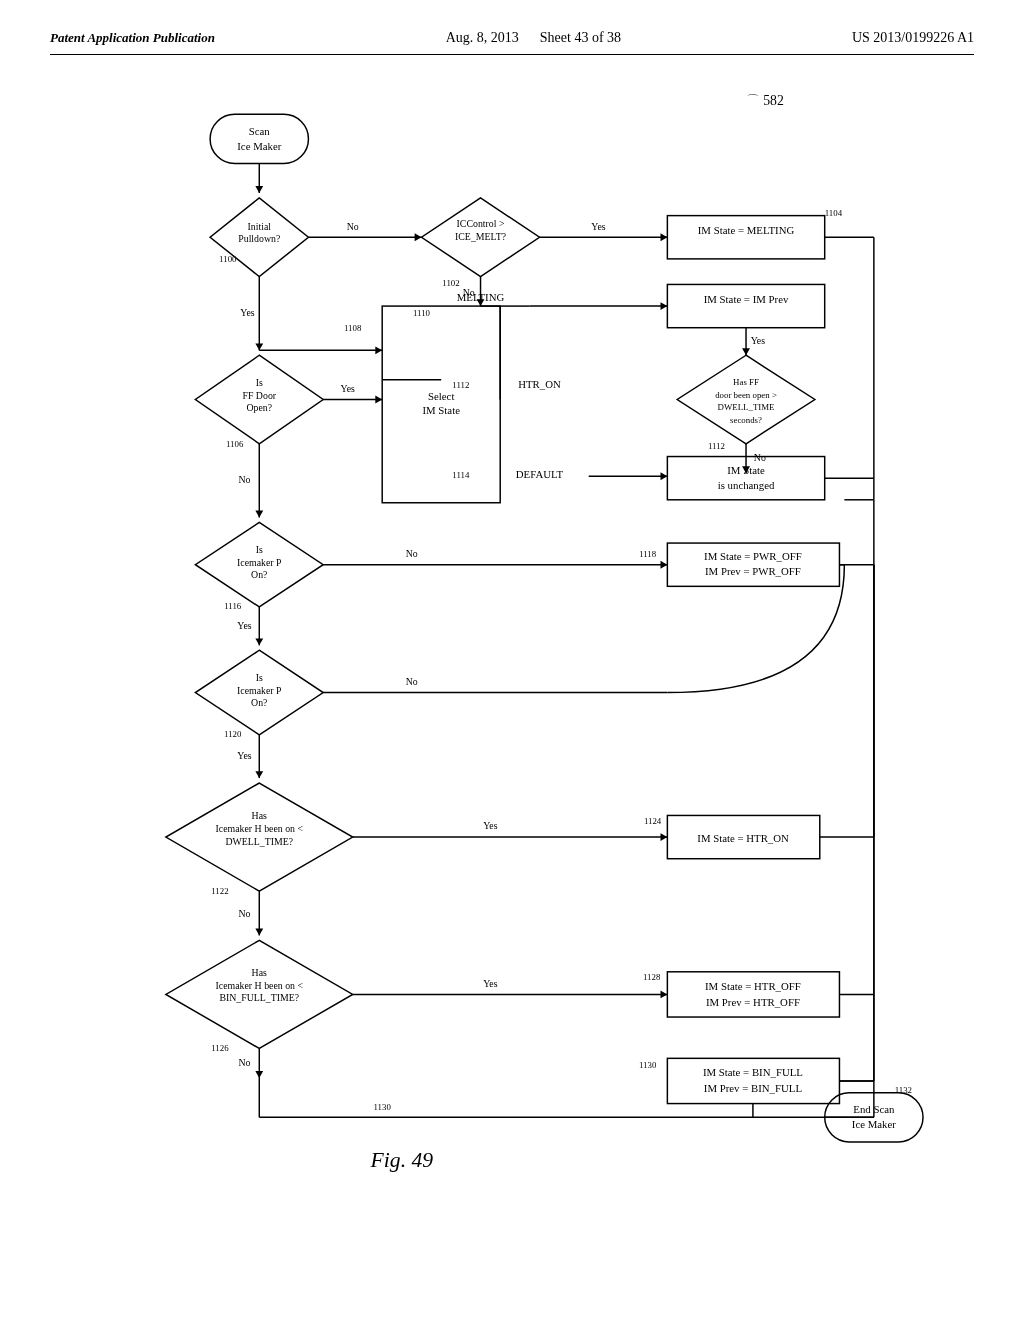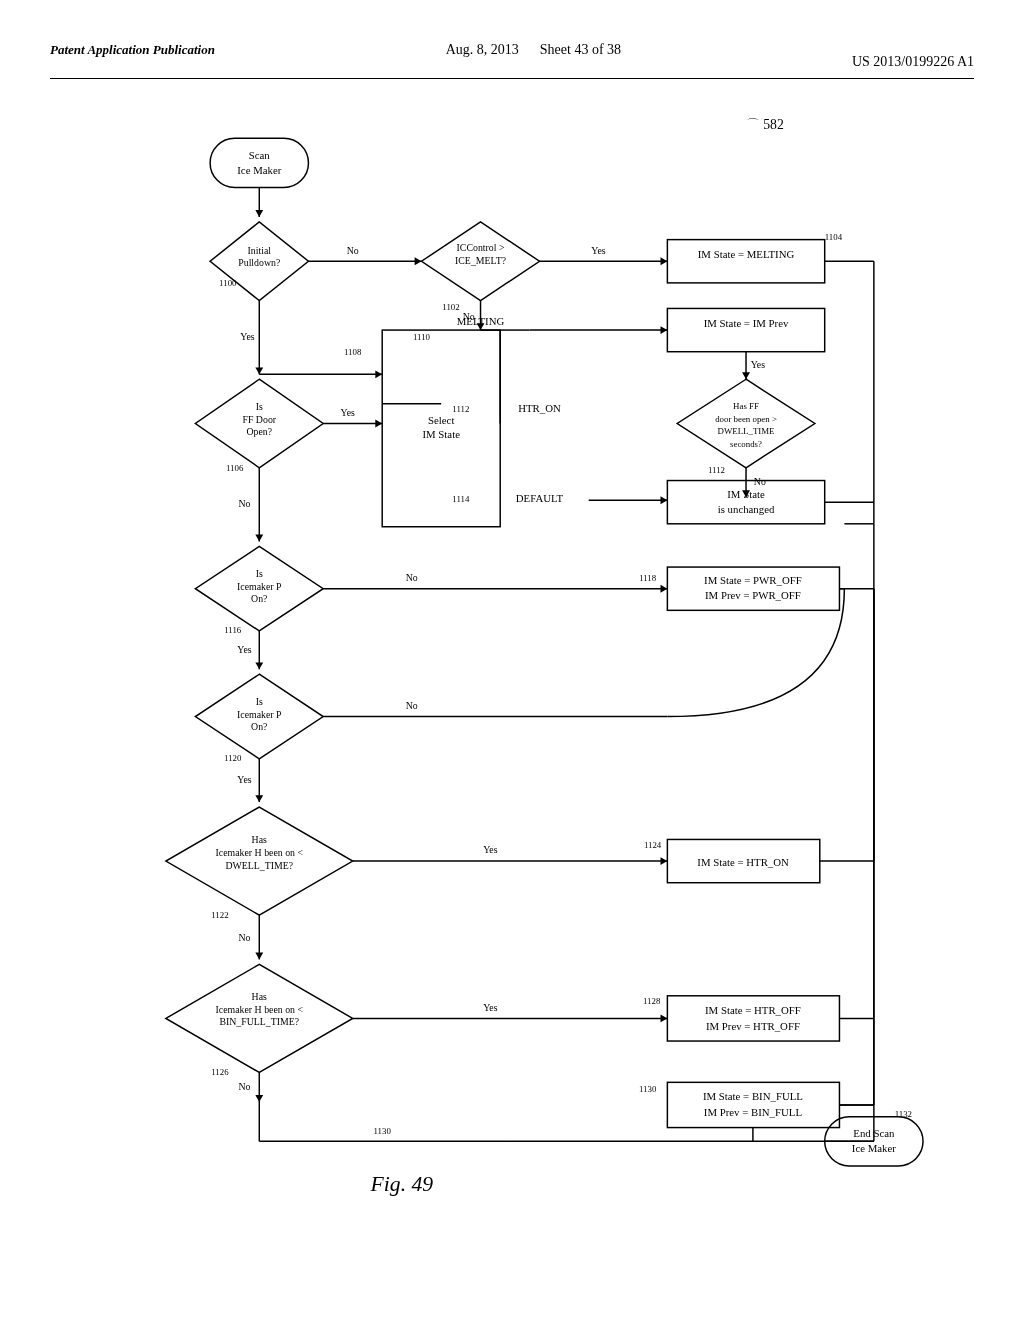--- a/index.html
+++ b/index.html
@@ -29,21 +29,20 @@
     .header-left {
       font-size: 13px;
       font-weight: bold;
       font-style: italic;
     }
     .header-center {
       font-size: 14px;
     }
     .header-right {
       font-size: 14px;
-      margin-top: 24px;
     }
     .diagram-container {
       position: relative;
       width: 100%;
       height: 1180px;
     }
     svg {
       position: absolute;
       top: 0;
       left: 0;

